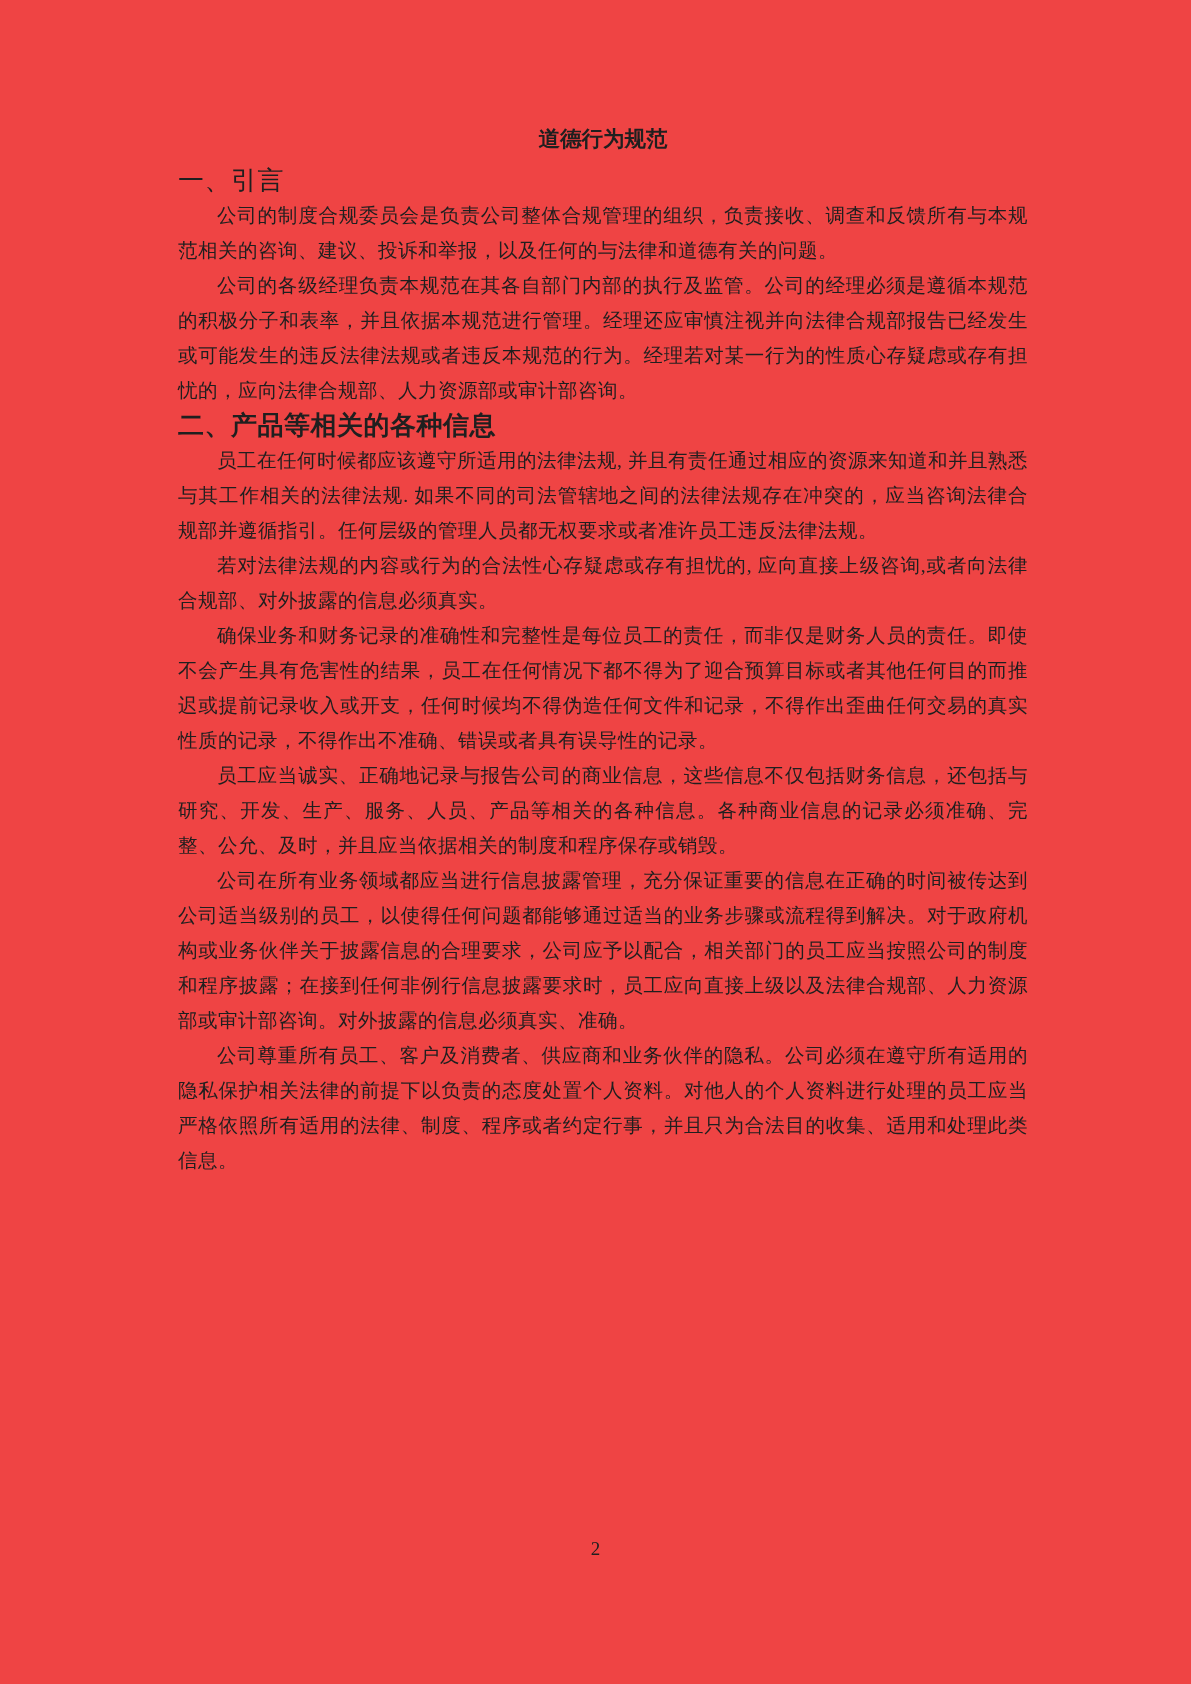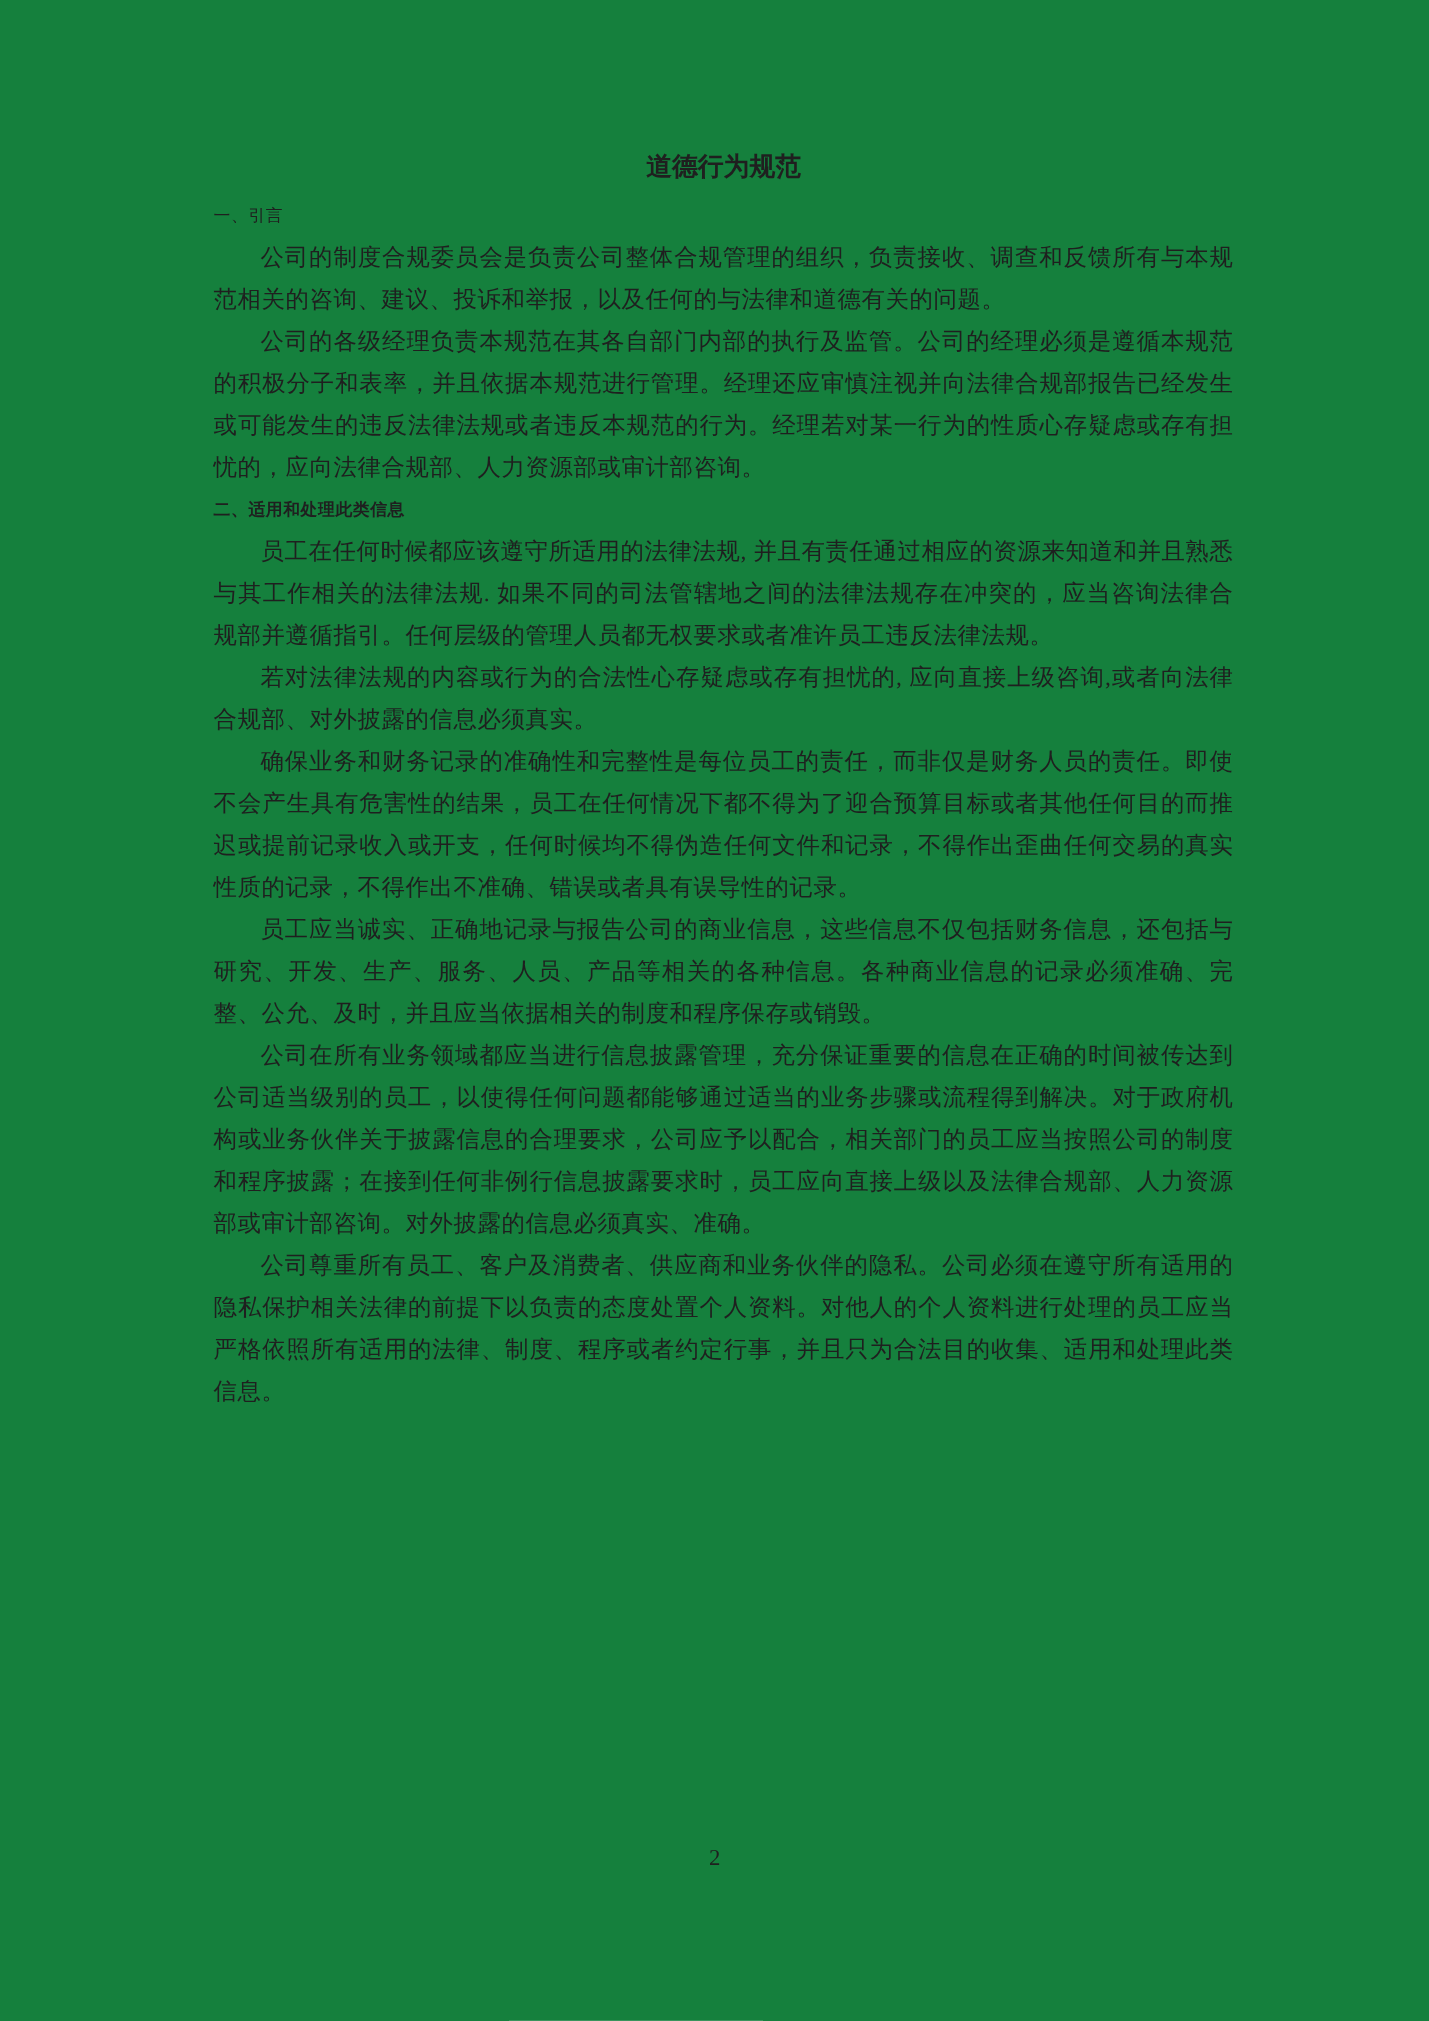--- a/index.html
+++ b/index.html
@@ -8,38 +8,38 @@
     height: 1684px;
     position: relative;
     background: #ffffff;
     color: #1f1f1f;
     font-family: "Liberation Serif", "DejaVu Serif", serif;
     -webkit-font-smoothing: antialiased;
   }
   .page {
     position: absolute;
     inset: 0;
-    background: #15803d;
+    background: #ef4444;
     font-family: Liberation Serif, serif;
   }
   .content {
     position: absolute;
     left: 178px;
     top: 121px;
     width: 850px;
   }
   .doc-title {
     font-size: 21.5px;
     font-weight: 700;
     line-height: 36px;
     text-align: center;
     margin: 0 0 6px 0;
   }
   h2.sec-heading {
-    font-size: 14px;
+    font-size: 26px;
     line-height: 35px;
     margin: 0;
     font-weight: 400;
     letter-spacing: 0.5px;
   }
   h2.sec-heading.bold { font-weight: 700; }
   p.para {
     font-size: 19.5px;
     line-height: 35px;
     margin: 0;
@@ -62,21 +62,21 @@
 
 <div class="page">
   <div class="content">
 
     <h1 class="doc-title">道德行为规范</h1>
 
     <h2 class="sec-heading">一、引言</h2>
     <p class="para">公司的制度合规委员会是负责公司整体合规管理的组织，负责接收、调查和反馈所有与本规范相关的咨询、建议、投诉和举报，以及任何的与法律和道德有关的问题。</p>
     <p class="para">公司的各级经理负责本规范在其各自部门内部的执行及监管。公司的经理必须是遵循本规范的积极分子和表率，并且依据本规范进行管理。经理还应审慎注视并向法律合规部报告已经发生或可能发生的违反法律法规或者违反本规范的行为。经理若对某一行为的性质心存疑虑或存有担忧的，应向法律合规部、人力资源部或审计部咨询。</p>
 
-    <h2 class="sec-heading bold">二、适用和处理此类信息</h2>
+    <h2 class="sec-heading bold">二、产品等相关的各种信息</h2>
     <p class="para">员工在任何时候都应该遵守所适用的法律法规, 并且有责任通过相应的资源来知道和并且熟悉与其工作相关的法律法规. 如果不同的司法管辖地之间的法律法规存在冲突的，应当咨询法律合规部并遵循指引。任何层级的管理人员都无权要求或者准许员工违反法律法规。</p>
     <p class="para">若对法律法规的内容或行为的合法性心存疑虑或存有担忧的, 应向直接上级咨询,或者向法律合规部、对外披露的信息必须真实。</p>
 
     <p class="para">确保业务和财务记录的准确性和完整性是每位员工的责任，而非仅是财务人员的责任。即使不会产生具有危害性的结果，员工在任何情况下都不得为了迎合预算目标或者其他任何目的而推迟或提前记录收入或开支，任何时候均不得伪造任何文件和记录，不得作出歪曲任何交易的真实性质的记录，不得作出不准确、错误或者具有误导性的记录。</p>
     <p class="para">员工应当诚实、正确地记录与报告公司的商业信息，这些信息不仅包括财务信息，还包括与研究、开发、生产、服务、人员、产品等相关的各种信息。各种商业信息的记录必须准确、完整、公允、及时，并且应当依据相关的制度和程序保存或销毁。</p>
     <p class="para">公司在所有业务领域都应当进行信息披露管理，充分保证重要的信息在正确的时间被传达到公司适当级别的员工，以使得任何问题都能够通过适当的业务步骤或流程得到解决。对于政府机构或业务伙伴关于披露信息的合理要求，公司应予以配合，相关部门的员工应当按照公司的制度和程序披露；在接到任何非例行信息披露要求时，员工应向直接上级以及法律合规部、人力资源部或审计部咨询。对外披露的信息必须真实、准确。</p>
     <p class="para">公司尊重所有员工、客户及消费者、供应商和业务伙伴的隐私。公司必须在遵守所有适用的隐私保护相关法律的前提下以负责的态度处置个人资料。对他人的个人资料进行处理的员工应当严格依照所有适用的法律、制度、程序或者约定行事，并且只为合法目的收集、适用和处理此类信息。</p>
 
   </div>
 

